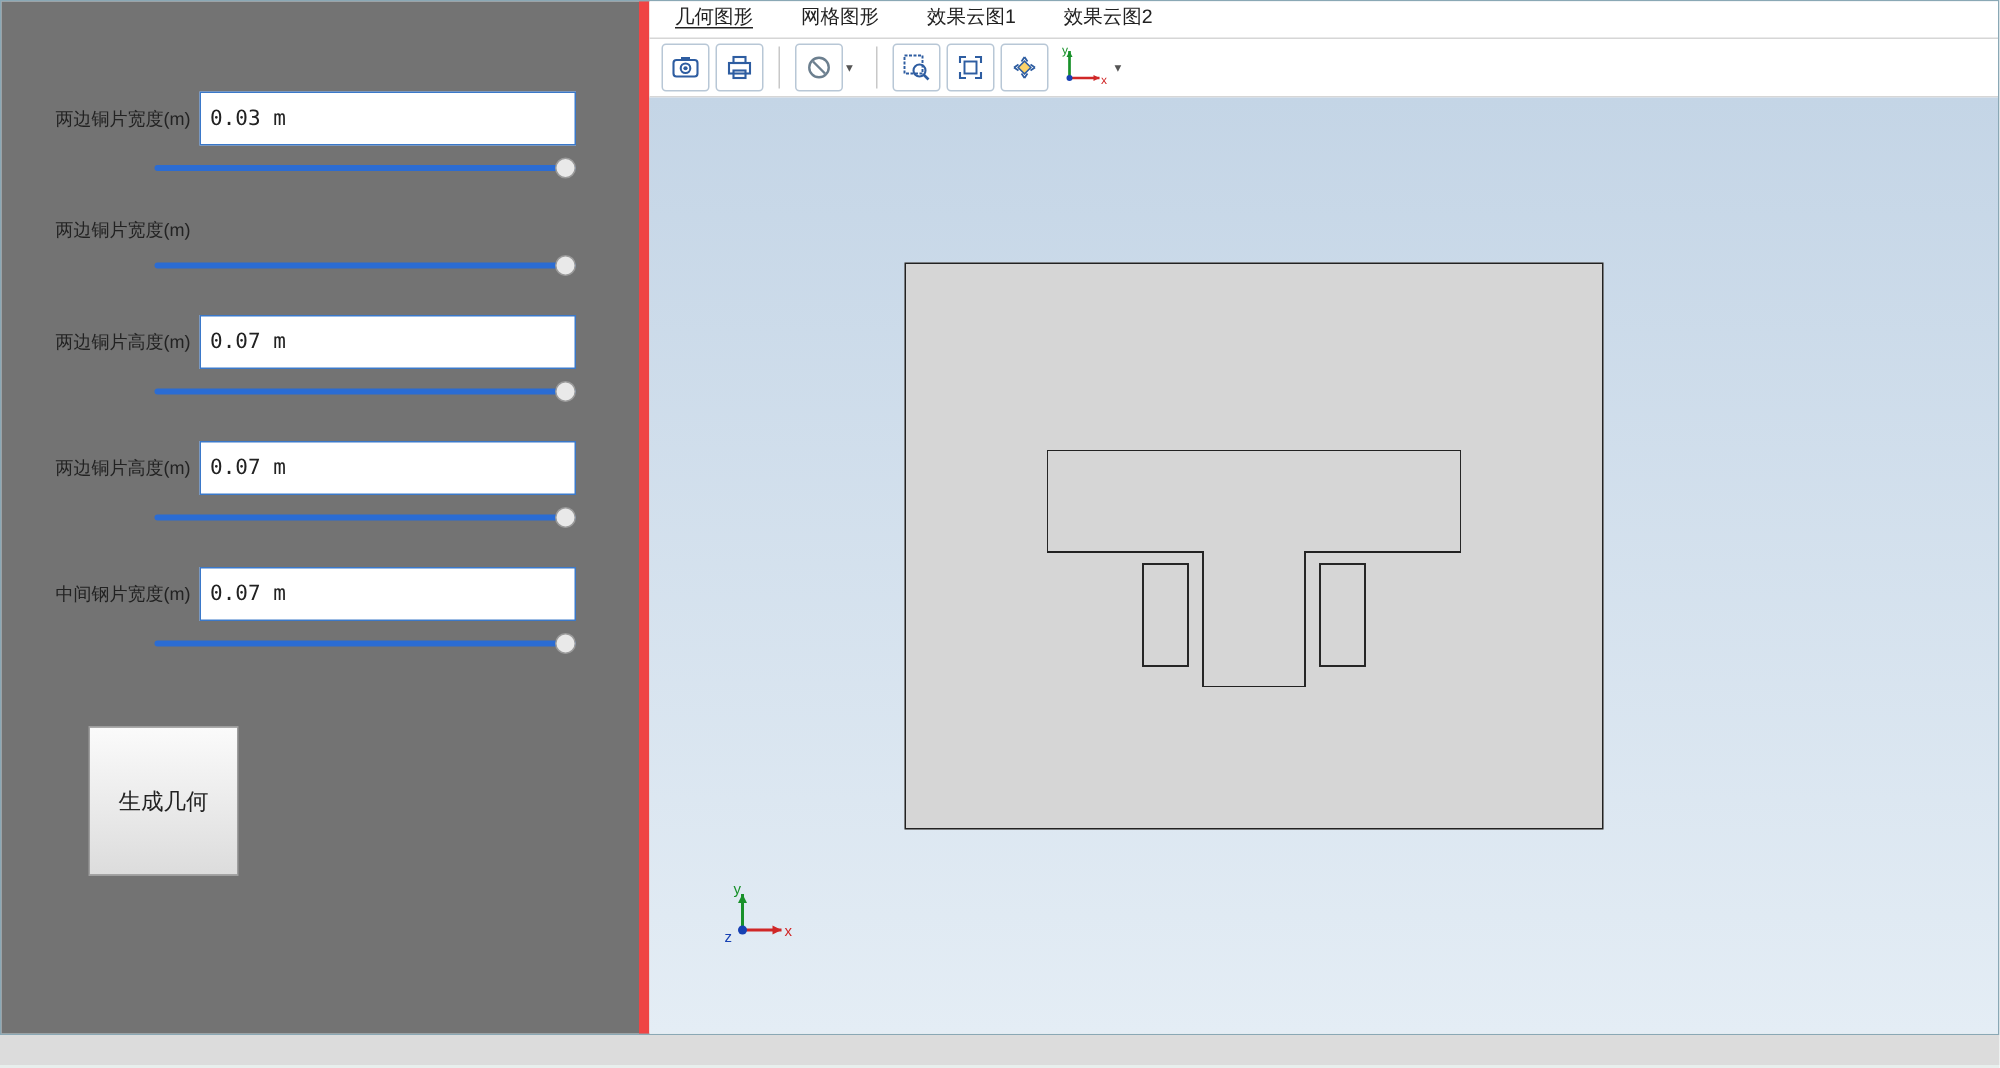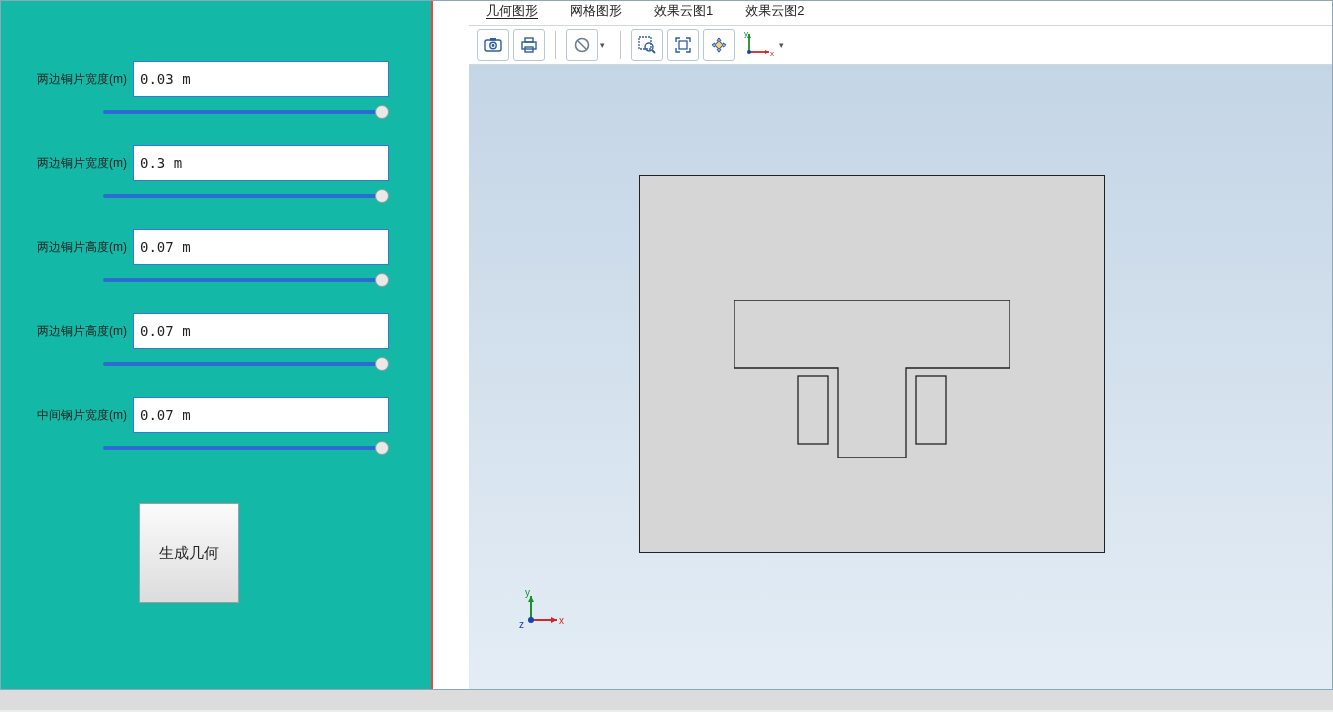--- a/index.html
+++ b/index.html
@@ -13,23 +13,23 @@
     }
     .app {
       display: flex;
       width: 100%;
       height: 690px;
       background: #fff;
       border: 1px solid #8aa8b5;
     }
     .left-panel {
       width: 432px;
-      background: #14b8a6;
+      background: #737373;
       padding: 60px 42px 20px 30px;
-      border-right: 2px solid #ef4444;
+      border-right: 7px solid #ef4444;
       display: flex;
       flex-direction: column;
     }
     .param-row {
       display: flex;
       align-items: center;
       margin-bottom: 6px;
     }
     .param-label {
       flex: 0 0 102px;
@@ -77,41 +77,40 @@
       background: #e9e9e9;
       border: 1px solid #9a9a9a;
       border-radius: 50%;
       cursor: pointer;
     }
     .button-grid {
       display: grid;
       grid-template-columns: 100px 100px;
       grid-gap: 18px 36px;
       margin-top: 22px;
-      margin-left: 108px;
+      margin-left: 28px;
     }
     .big-btn {
       height: 100px;
       background: linear-gradient(#fbfbfb, #dcdcdc);
       border: 1px solid #9e9e9e;
       font-size: 15px;
       color: #222;
       font-family: "SimSun", sans-serif;
       cursor: pointer;
       display: flex;
       align-items: center;
       justify-content: center;
     }
 
     .right-panel {
       flex: 1;
       display: flex;
       flex-direction: column;
       background: #fff;
-      padding-left: 36px;
     }
     .tabbar {
       display: flex;
       height: 24px;
       padding-left: 8px;
       gap: 14px;
       align-items: flex-end;
       background: #fff;
     }
     .tab {
@@ -207,21 +206,20 @@
     <div class="param-row">
       <div class="param-label">两边铜片宽度(m)</div>
       <input class="param-input" value="0.03 m" style="">
     </div>
     <div class="slider-wrap">
       <input type="range" class="slider" min="0" max="100" value="100" style="">
     </div>
 
     <div class="param-row">
       <div class="param-label">两边铜片宽度(m)</div>
-      <input class="param-input" value="0.3 m" style="">
     </div>
     <div class="slider-wrap">
       <input type="range" class="slider" min="0" max="100" value="100" style="">
     </div>
 
     <div class="param-row">
       <div class="param-label">两边铜片高度(m)</div>
       <input class="param-input" value="0.07 m" style="">
     </div>
     <div class="slider-wrap">

